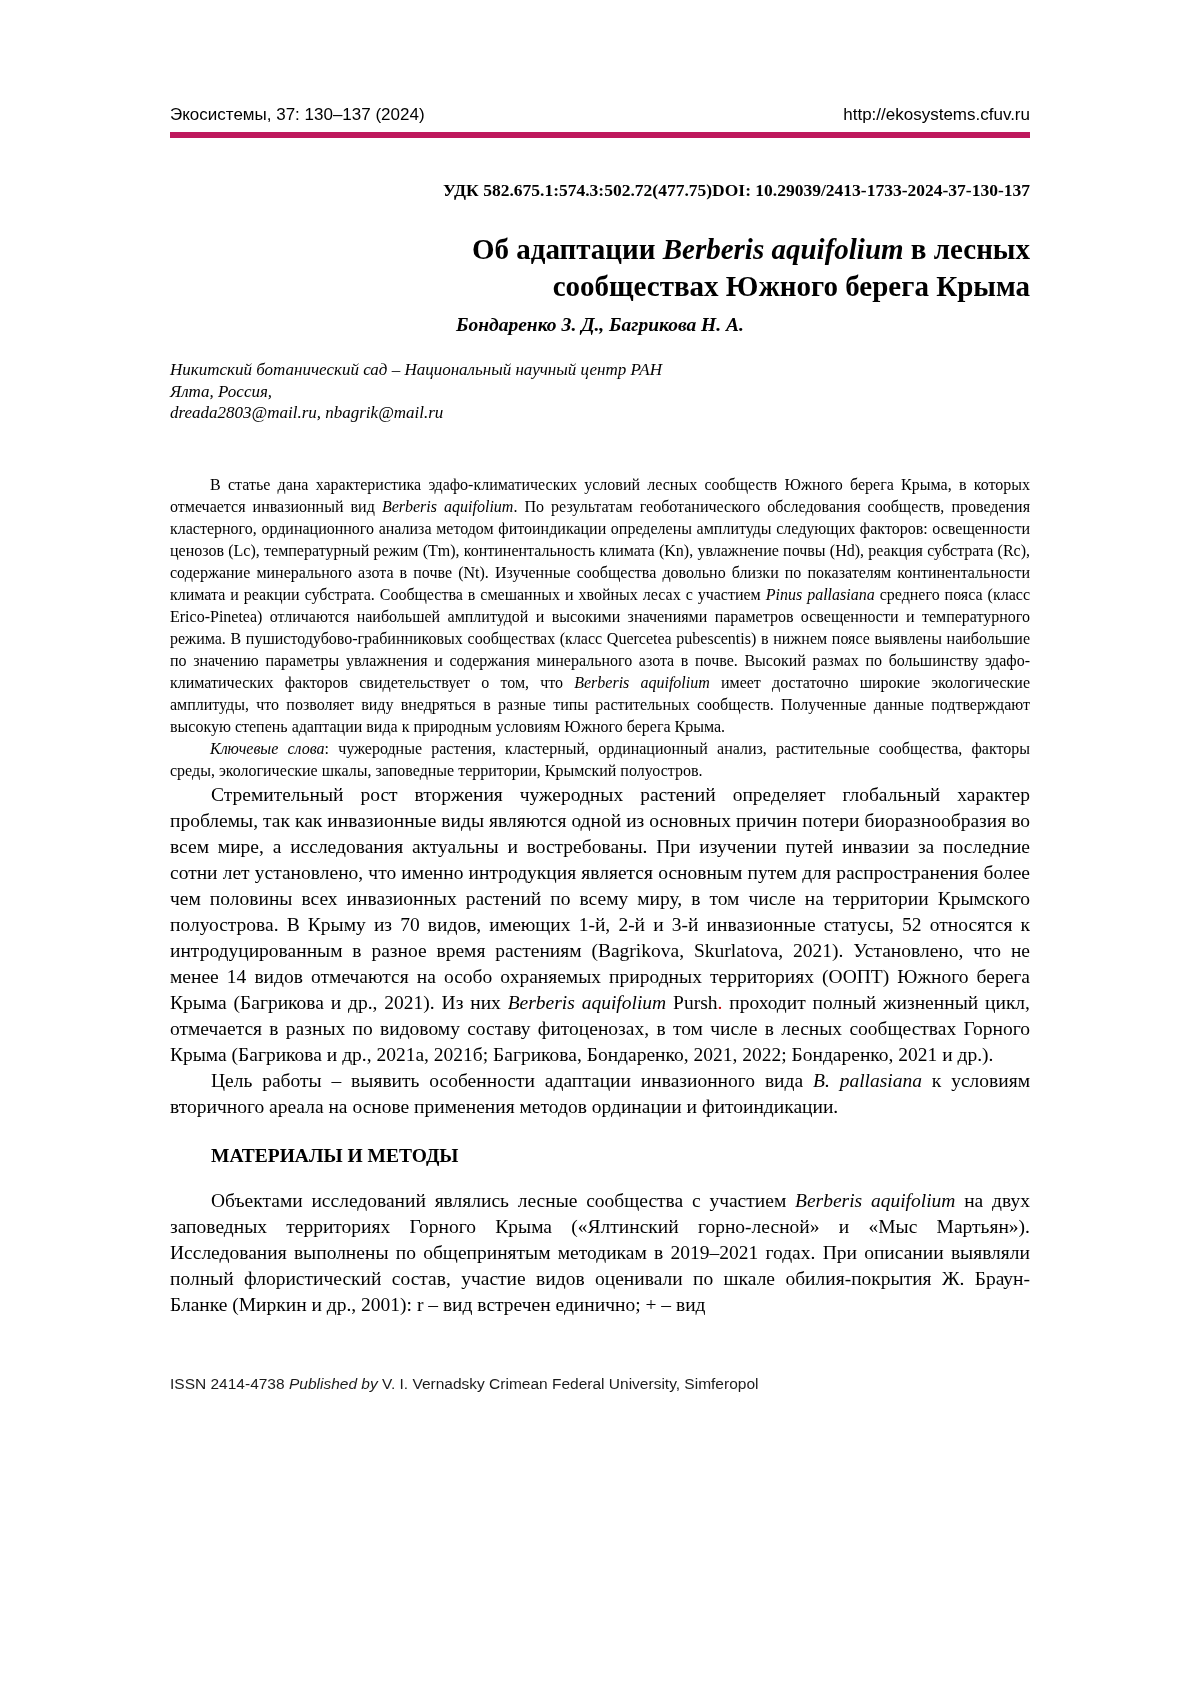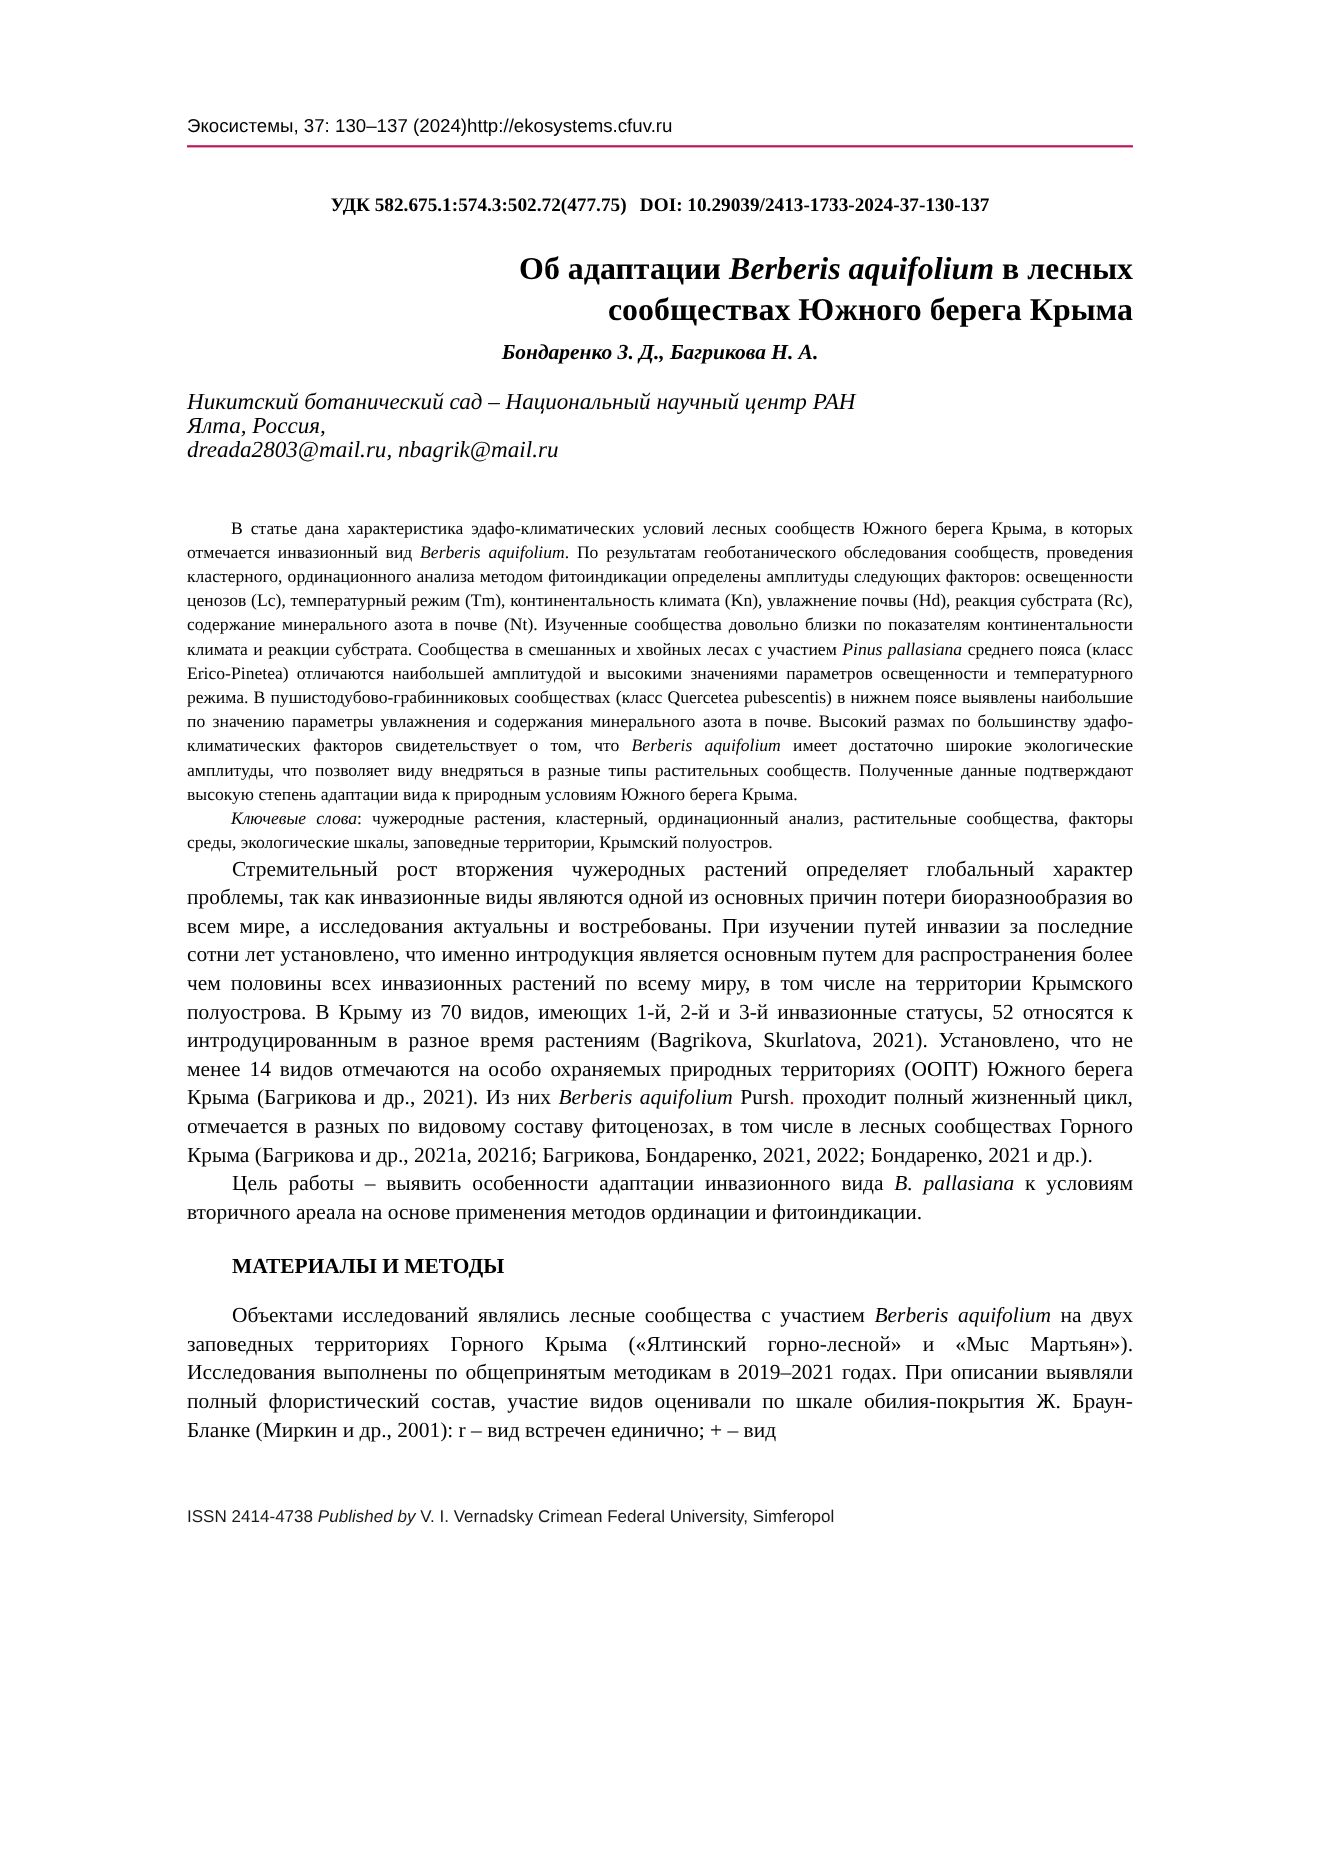--- a/index.html
+++ b/index.html
@@ -13,55 +13,55 @@
   .page {
     position: relative;
     width: 1200px;
     height: 1697px;
     padding: 104px 170px 0 170px;
     background: #ffffff;
     overflow: hidden;
   }
   .running-head {
     display: flex;
+    justify-content: space-between;
     align-items: flex-end;
     font-family: "Liberation Sans", sans-serif;
     font-size: 17px;
     line-height: 21px;
-    border-bottom: 2px solid #be185d;
+    border-bottom: 6px solid #be185d;
     padding-bottom: 7px;
   }
   .running-head .url { color: #000; text-decoration: none; cursor: pointer; }
   .meta-row {
     margin-top: 42px;
     display: flex;
-    justify-content: center;
+    justify-content: flex-end;
     font-weight: 700;
     font-size: 17.5px;
     line-height: 21px;
-    gap: 12px;
   }
   .title {
     margin-top: 30px;
     font-size: 29px;
     line-height: 37px;
     font-weight: 700;
     text-align: right;
   }
   .authors {
     margin-top: 8px;
     font-size: 19.5px;
     line-height: 24px;
     font-weight: 700;
     font-style: italic;
     text-align: center;
   }
   .affiliation {
     margin-top: 22px;
-    font-size: 21px;
+    font-size: 17px;
     line-height: 21.5px;
     font-style: italic;
   }
   .abstract-block {
     margin-top: 50px;
     font-size: 16px;
     line-height: 22px;
     text-align: justify;
   }
   .abstract-block p { text-indent: 40px; }

